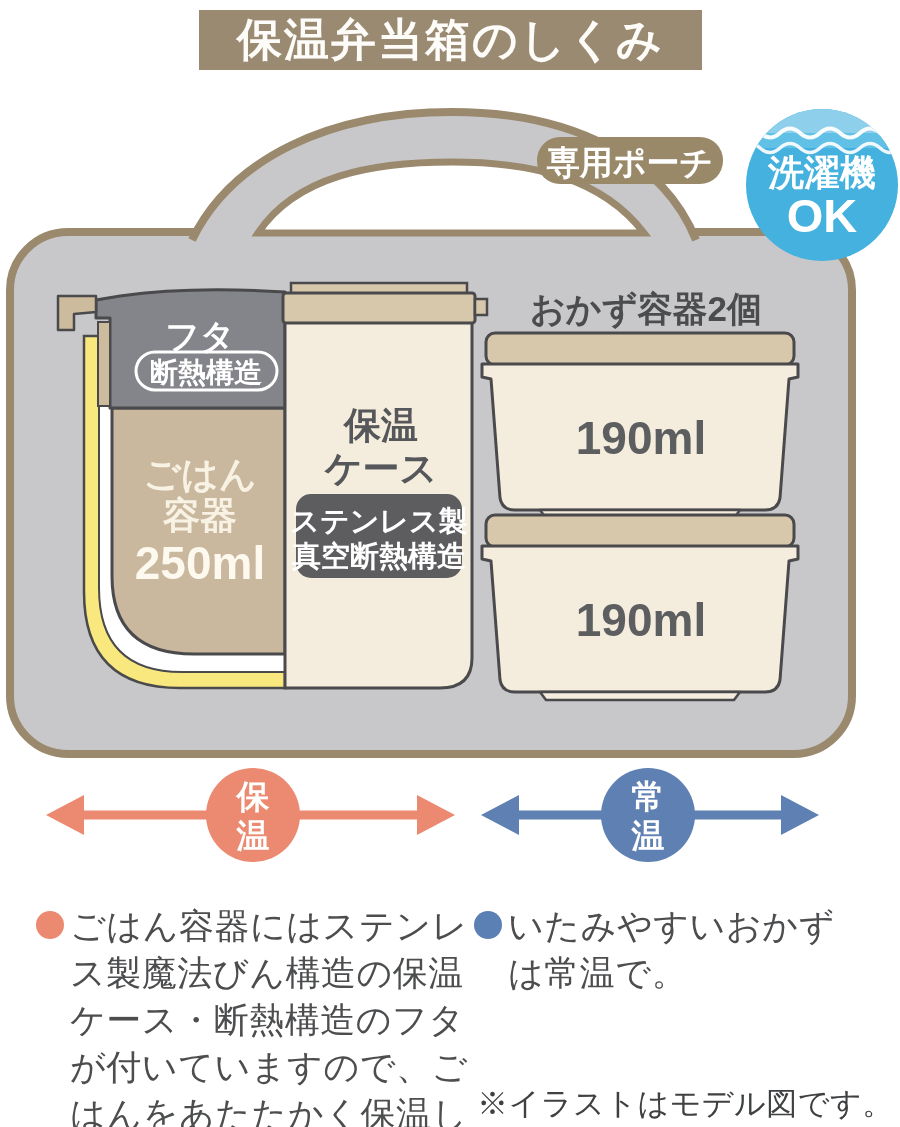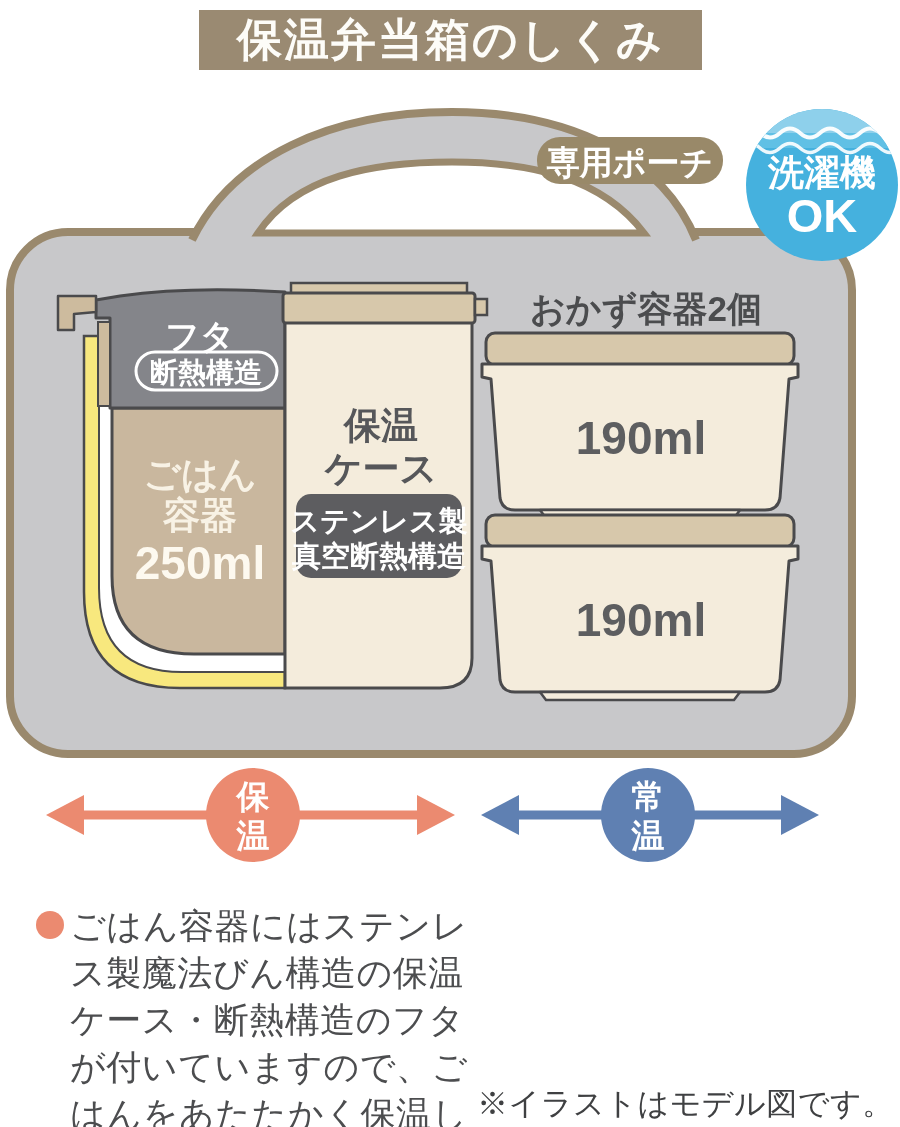--- a/index.html
+++ b/index.html
@@ -119,16 +119,20 @@
       <text x="648" y="796" text-anchor="middle" dominant-baseline="central" font-size="33" font-weight="bold" fill="#ffffff">常</text>
       <text x="648" y="835" text-anchor="middle" dominant-baseline="central" font-size="33" font-weight="bold" fill="#ffffff">温</text>
     </g>
   </svg>
 
   <div class="note note-left">
     <span class="dot dot-warm"></span>
     <p>ごはん容器にはステンレス製魔法びん構造の保温ケース・断熱構造のフタが付いていますので、ごはんをあたたかく保温します。</p>
   </div>
 
+  <div class="note note-right">
+    <span class="dot dot-room"></span>
+    <p>いたみやすいおかずは常温で。</p>
+  </div>
 
   <div class="disclaimer">※イラストはモデル図です。</div>
 
 </div>
 
 </body></html>

